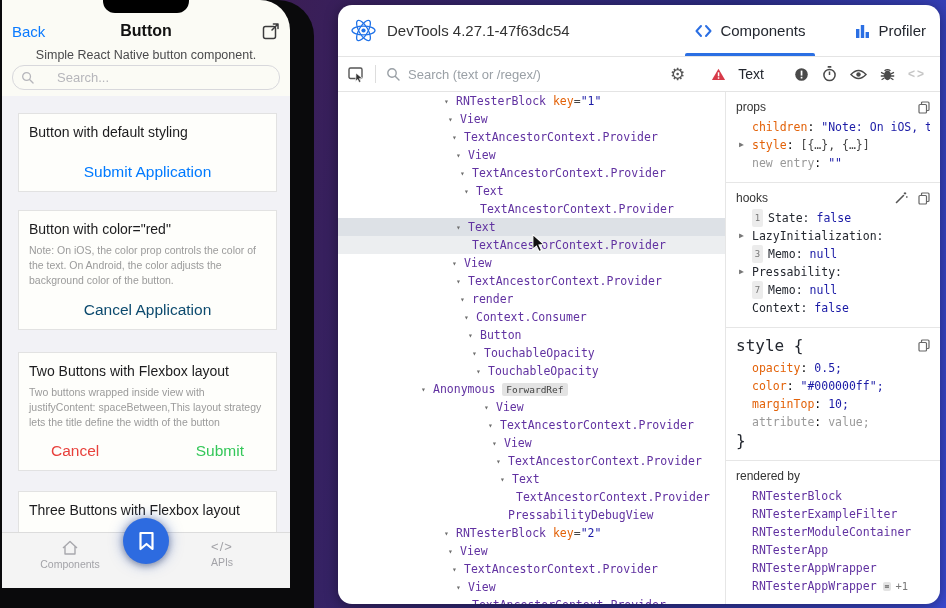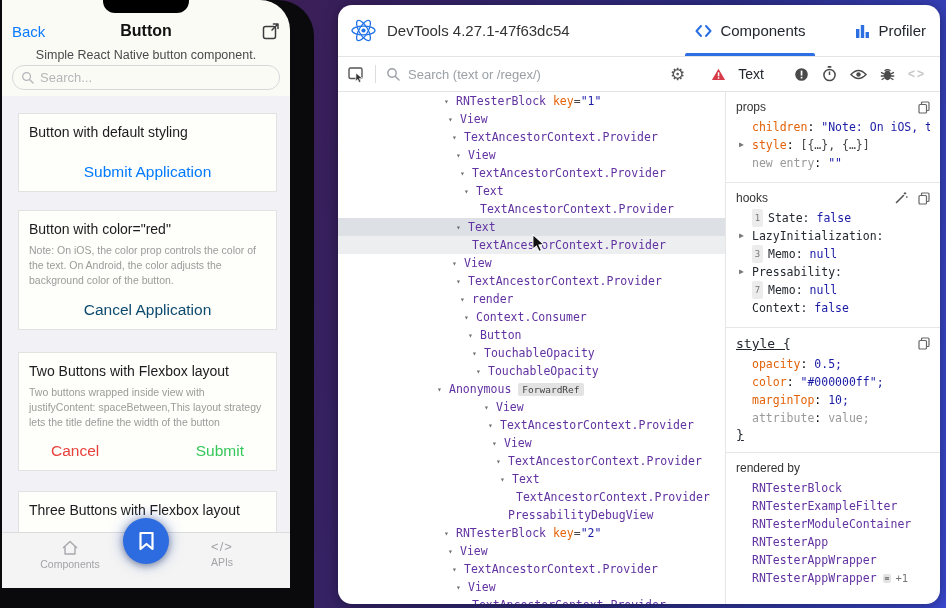--- a/index.html
+++ b/index.html
@@ -13,21 +13,21 @@
   #screen { position:absolute; left:2px; top:0; right:24px; bottom:20px; background:#fbfbf5;
     border-top-right-radius:30px; overflow:hidden; }
   #notch { position:absolute; top:0; left:50%; transform:translateX(-50%); width:86px; height:13px;
     background:#000; border-radius:0 0 12px 12px; }
   .navbar { position:absolute; top:20px; left:0; right:0; height:26px; }
   .back { position:absolute; left:10px; top:3px; color:#0a7aff; font-size:15px; cursor:default; }
   .ptitle { position:absolute; left:0; right:0; top:2px; text-align:center; font-size:16px; font-weight:bold; color:#111; }
   .export-btn { position:absolute; right:9px; top:1px; width:20px; height:20px; }
   .subtitle { position:absolute; top:48px; left:0; right:0; text-align:center; font-size:12.5px; color:#4a4a4c; }
   .psearch { position:absolute; top:65px; left:10px; right:10px; height:25px; border:1px solid #d8d8dc;
-    border-radius:12px; background:#fbfbf5; display:flex; align-items:center; padding:0 8px; gap:6px; }
+    border-radius:12px; background:#fbfbf5; display:flex; align-items:center; padding:0 8px; gap:23px; }
   .psearch input { border:none; outline:none; background:transparent; font-size:13px; color:#444; width:100%;
     font-family:"Liberation Sans",sans-serif; }
   .psearch input::placeholder { color:#b6b6bb; }
   #content { position:absolute; top:96px; left:0; right:0; bottom:0; background:#f2f2f6; }
   .card { background:#fefefb; border:1px solid #e2e2e2; border-radius:0; margin:0 13px 0 16px; padding:10px 10px 10px 10px; }
   .card-title { font-size:14px; color:#1c1c1e; }
   .card-note { font-size:10.5px; line-height:1.45; color:#9b9b9b; margin-top:6px; }
   .btn-row-single { text-align:center; }
   .btn-row-multi { display:flex; justify-content:space-between; padding:0 22px; }
   .rn-btn { font-size:15.5px; display:inline-block; cursor:default; }
@@ -79,21 +79,21 @@
   .sect-head .hicon { margin-left:10px; }
   .prow { height:18px; line-height:18px; white-space:nowrap; overflow:hidden; padding-left:16px; position:relative; }
   .parrow { position:absolute; left:3px; top:0; color:#777; font-size:8px; }
   .pkey { color:#e36209; }
   .pkey.dim, .pval.dim { color:#999; }
   .pname { color:#23272f; }
   .pval { color:#1a1aa6; }
   .pval.obj { color:#444; }
   .hbadge { display:inline-block; min-width:11px; text-align:center; background:#ececec; color:#777;
     font-size:9px; border-radius:2px; padding:0 2px; margin-right:5px; vertical-align:1px; }
-  .mono-head { font-family:"DejaVu Sans Mono",monospace; font-size:13px; color:#23272f;text-decoration:underline; }
+  .mono-head { font-family:"DejaVu Sans Mono",monospace; font-size:16px; color:#23272f; }
   .owner { height:18px; line-height:18px; padding-left:16px; color:#6132a1; white-space:nowrap; cursor:default; }
   .owner .plus { color:#777; margin-left:4px; font-size:10.5px; }
   .owner .mini { display:inline-block; background:#e3e3e3; color:#666; font-size:8px; line-height:9px;
     border-radius:2px; padding:0 2px; margin-left:6px; vertical-align:1px; }
   .owner.dim { color:#3a3a3a; }
   svg { display:block; }
 </style>
 </head>
 <body>
 
@@ -279,21 +279,21 @@
           <div class="trow" style="padding-left: 142px;"><span class="tname">TextAncestorContext.Provider</span></div>
           <div class="trow selected" style="padding-left: 118px;"><span class="tarrow">▾</span><span class="tname">Text</span></div>
           <div class="trow hover" style="padding-left: 134px;"><span class="tname">TextAncestorContext.Provider</span></div>
           <div class="trow" style="padding-left: 114px;"><span class="tarrow">▾</span><span class="tname">View</span></div>
           <div class="trow" style="padding-left: 118px;"><span class="tarrow">▾</span><span class="tname">TextAncestorContext.Provider</span></div>
           <div class="trow" style="padding-left: 122px;"><span class="tarrow">▾</span><span class="tname">render</span></div>
           <div class="trow" style="padding-left: 126px;"><span class="tarrow">▾</span><span class="tname">Context.Consumer</span></div>
           <div class="trow" style="padding-left: 130px;"><span class="tarrow">▾</span><span class="tname">Button</span></div>
           <div class="trow" style="padding-left: 134px;"><span class="tarrow">▾</span><span class="tname">TouchableOpacity</span></div>
           <div class="trow" style="padding-left: 138px;"><span class="tarrow">▾</span><span class="tname">TouchableOpacity</span></div>
-          <div class="trow" style="padding-left: 83px; margin-left: 16px;"><span class="tarrow">▾</span><span class="tname">Anonymous</span><span class="tbadge">ForwardRef</span></div>
+          <div class="trow" style="padding-left: 83px;"><span class="tarrow">▾</span><span class="tname">Anonymous</span><span class="tbadge">ForwardRef</span></div>
           <div class="trow" style="padding-left: 146px;"><span class="tarrow">▾</span><span class="tname">View</span></div>
           <div class="trow" style="padding-left: 150px;"><span class="tarrow">▾</span><span class="tname">TextAncestorContext.Provider</span></div>
           <div class="trow" style="padding-left: 154px;"><span class="tarrow">▾</span><span class="tname">View</span></div>
           <div class="trow" style="padding-left: 158px;"><span class="tarrow">▾</span><span class="tname">TextAncestorContext.Provider</span></div>
           <div class="trow" style="padding-left: 162px;"><span class="tarrow">▾</span><span class="tname">Text</span></div>
           <div class="trow" style="padding-left: 178px;"><span class="tname">TextAncestorContext.Provider</span></div>
           <div class="trow" style="padding-left: 170px;"><span class="tname">PressabilityDebugView</span></div>
           <div class="trow" style="padding-left: 106px;"><span class="tarrow">▾</span><span class="tname">RNTesterBlock</span><span class="tattr"> key</span><span class="tpunct">=</span><span class="tstr">"2"</span></div>
           <div class="trow" style="padding-left: 110px;"><span class="tarrow">▾</span><span class="tname">View</span></div>
           <div class="trow" style="padding-left: 114px;"><span class="tarrow">▾</span><span class="tname">TextAncestorContext.Provider</span></div>

